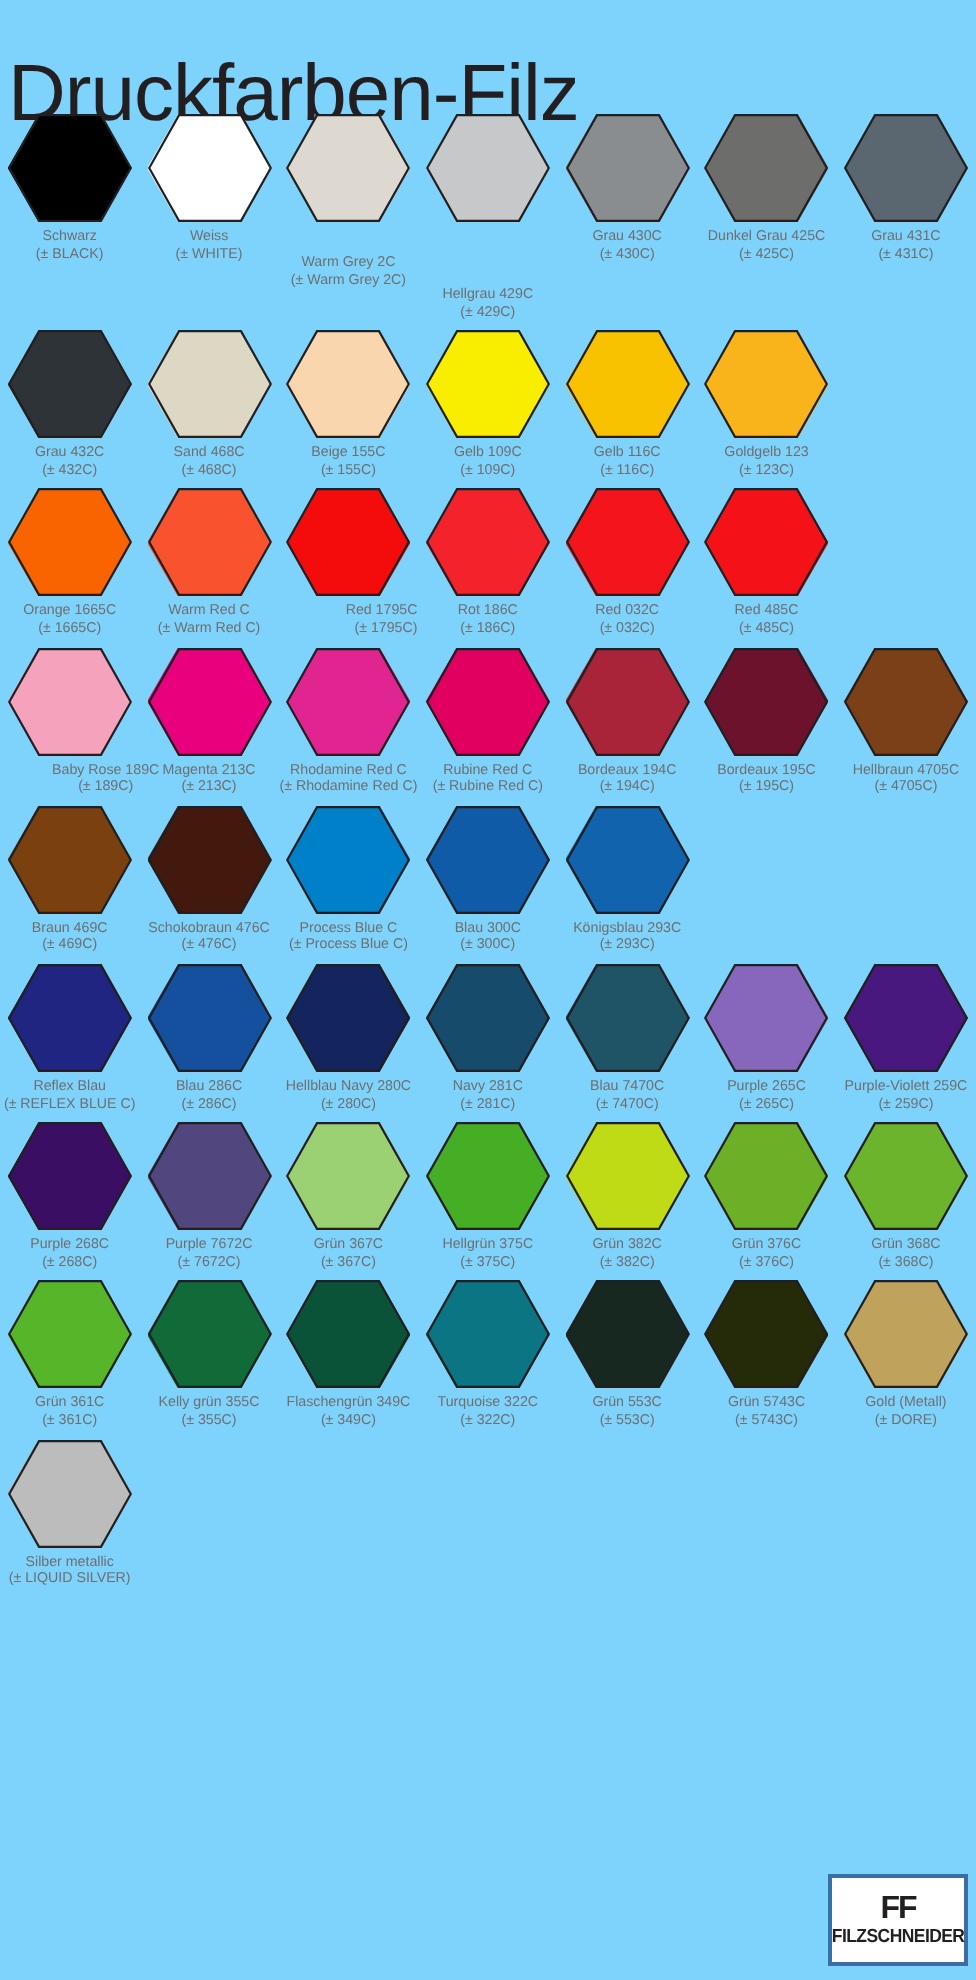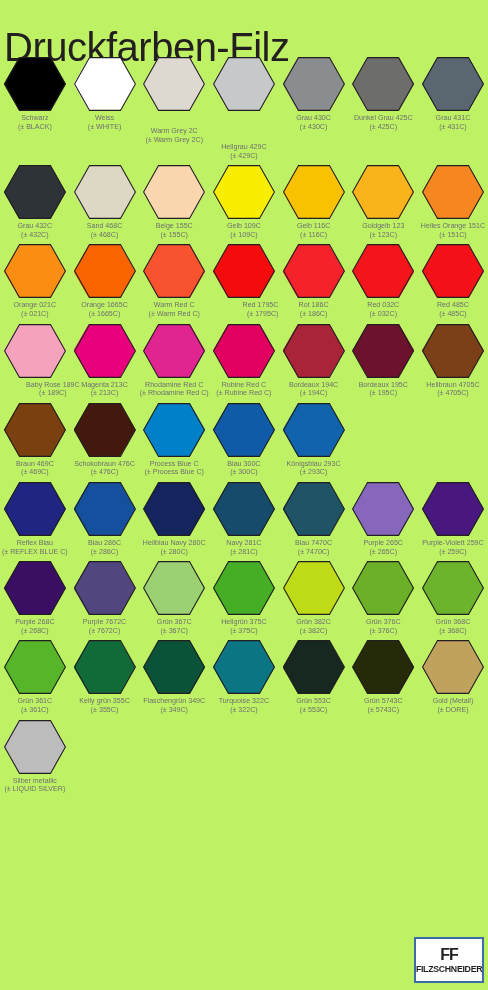--- a/index.html
+++ b/index.html
@@ -10,21 +10,21 @@
     height: 990px;
     background: #ffffff;
     font-family: "Liberation Sans", sans-serif;
     overflow: hidden;
   }
 
   #page {
     position: relative;
     width: 488px;
     height: 990px;
-    background: #bef264;
+    background: #7dd3fc;
   }
 
   #page-title {
     position: absolute;
     left: 4px;
     top: -4px;
     font-size: 40px;
     font-weight: 400;
     color: #231f20;
     letter-spacing: -0.5px;
@@ -274,46 +274,22 @@
             <div class="hex" style="background: rgb(249, 180, 27);"></div>
             <svg class="hex-outline" viewBox="0 0 62 54">
               <polygon points="15.5,0.6 46.5,0.6 61.4,27 46.5,53.4 15.5,53.4 0.6,27" fill="none" stroke="#231f20" stroke-width="1.1"></polygon>
             </svg>
           </div>
           <div class="hex-label" style="color: rgb(110, 111, 113);">
             <div>Goldgelb 123</div>
             <div>(± 123C)</div>
           </div>
         </div>
-        <div class="swatch-cell">
-          <div class="hex-wrap">
-            <div class="hex" style="background: rgb(246, 134, 32);"></div>
-            <svg class="hex-outline" viewBox="0 0 62 54">
-              <polygon points="15.5,0.6 46.5,0.6 61.4,27 46.5,53.4 15.5,53.4 0.6,27" fill="none" stroke="#231f20" stroke-width="1.1"></polygon>
-            </svg>
-          </div>
-          <div class="hex-label" style="color: rgb(110, 111, 113);">
-            <div>Helles Orange 151C</div>
-            <div>(± 151C)</div>
-          </div>
-        </div>
-      </div>
-      <div class="swatch-row">
-        <div class="swatch-cell">
-          <div class="hex-wrap">
-            <div class="hex" style="background: rgb(249, 142, 18);"></div>
-            <svg class="hex-outline" viewBox="0 0 62 54">
-              <polygon points="15.5,0.6 46.5,0.6 61.4,27 46.5,53.4 15.5,53.4 0.6,27" fill="none" stroke="#231f20" stroke-width="1.1"></polygon>
-            </svg>
-          </div>
-          <div class="hex-label" style="color: rgb(110, 111, 113);">
-            <div>Orange 021C</div>
-            <div>(± 021C)</div>
-          </div>
-        </div>
+      </div>
+      <div class="swatch-row">
         <div class="swatch-cell">
           <div class="hex-wrap">
             <div class="hex" style="background: rgb(249, 99, 0);"></div>
             <svg class="hex-outline" viewBox="0 0 62 54">
               <polygon points="15.5,0.6 46.5,0.6 61.4,27 46.5,53.4 15.5,53.4 0.6,27" fill="none" stroke="#231f20" stroke-width="1.1"></polygon>
             </svg>
           </div>
           <div class="hex-label" style="color: rgb(110, 111, 113);">
             <div>Orange 1665C</div>
             <div>(± 1665C)</div>

